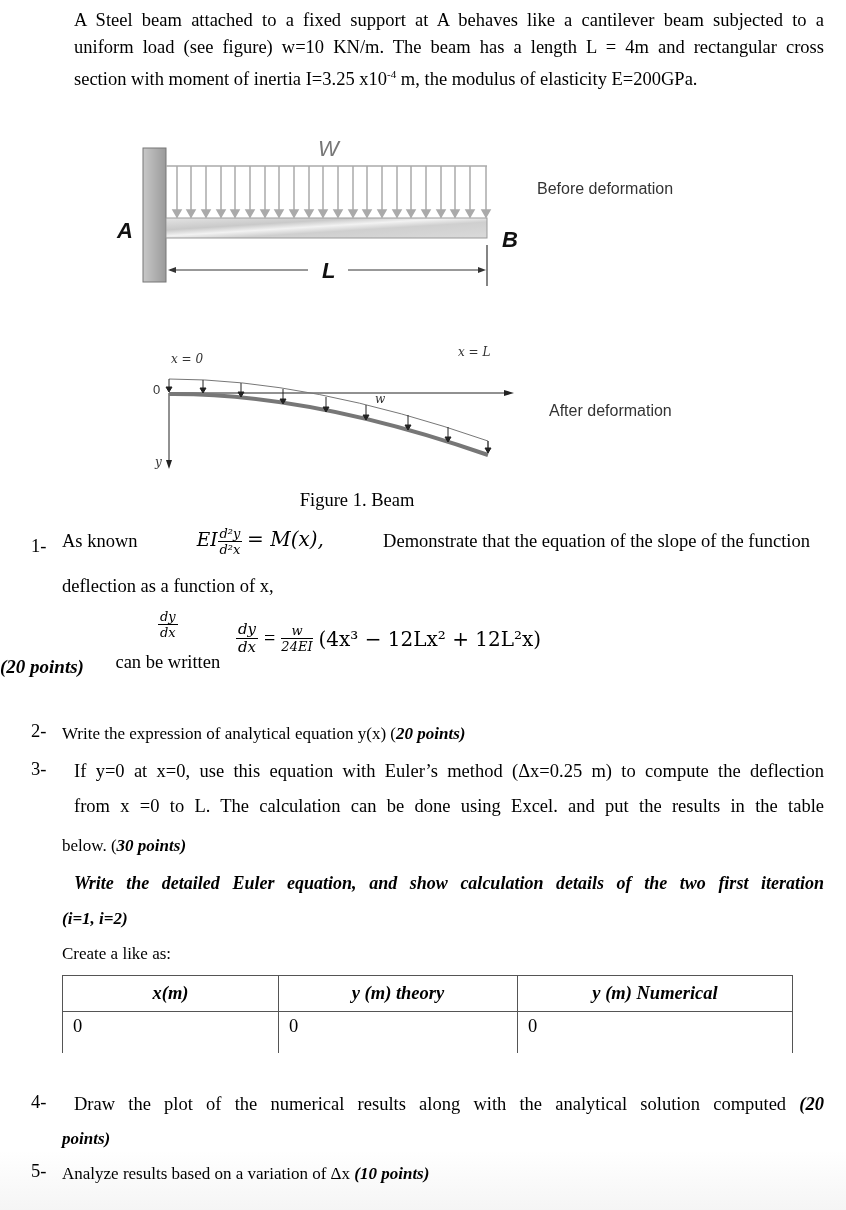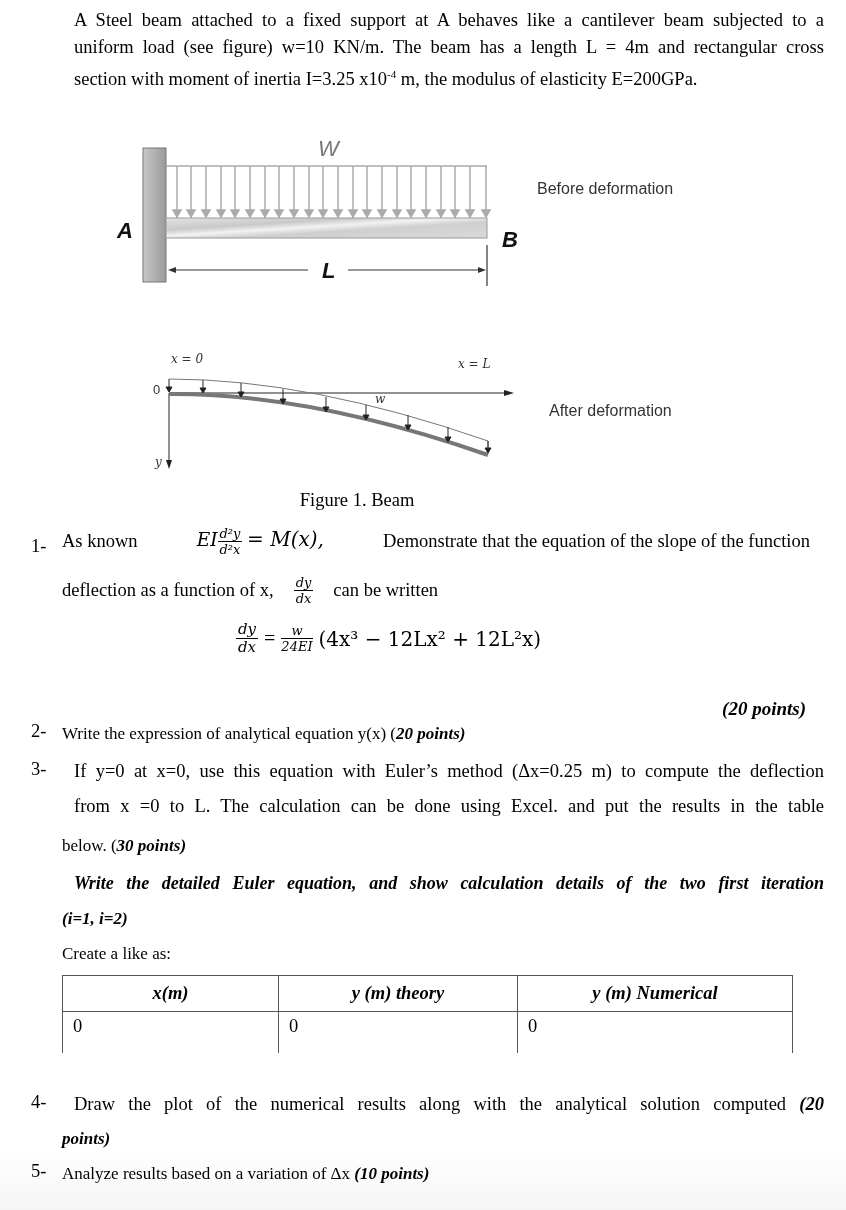--- a/index.html
+++ b/index.html
@@ -142,59 +142,59 @@
         <polygon points="233,70 239,70 236,75"></polygon>
       <line x1="278" y1="70" x2="278" y2="82"></line>
         <polygon points="275,80 281,80 278,85"></polygon>
       <line x1="318" y1="82" x2="318" y2="94"></line>
         <polygon points="315,92 321,92 318,97"></polygon>
       <line x1="358" y1="96" x2="358" y2="105"></line>
         <polygon points="355,103 361,103 358,108"></polygon>
     </g>
   </svg>
   <span class="abs" style="left:41px; top:7px; font-size:12px; font-family:'DejaVu Serif',serif; font-style:italic; color:#333;">x = 0</span>
-  <span class="abs" style="left:328px; top:12px; font-size:12px; font-family:'DejaVu Serif',serif; font-style:italic; color:#333;">x = L</span>
+  <span class="abs" style="left:328px; top:0; font-size:12px; font-family:'DejaVu Serif',serif; font-style:italic; color:#333;">x = L</span>
   <span class="abs fig-label" style="left:23px; top:37px; font-size:13px;">0</span>
   <span class="abs" style="left:245px; top:47px; font-size:12px; font-family:'DejaVu Serif',serif; font-style:italic; color:#333;">w</span>
   <span class="abs" style="left:25px; top:110px; font-size:12px; font-family:'DejaVu Serif',serif; font-style:italic; color:#333;">y</span>
   <span class="abs fig-label" style="left:419px; top:57px; font-size:16px;">After deformation</span>
 </div>
 
 <div class="abs" style="left:0; width:714px; top:490px; text-align:center; font-size:18.5px;">Figure 1. Beam</div>
 
 <span class="num" style="top:536px;">1-</span>
 <div class="abs" style="left:62px; top:527px; width:748px; font-size:18.5px; display:flex; align-items:center; justify-content:space-between;">
   <span>As known</span>
   <span style="white-space:nowrap;">
     <span class="math">EI</span><span class="frac math"><span class="n">d²y</span><span class="d">d²x</span></span>
     <span class="math" style="font-size:20px;">= M(x),</span>
   </span>
   <span>Demonstrate that the equation of the slope of the function</span>
 </div>
-<div class="abs" style="left:62px; top:576px; font-size:18.5px; display:flex; align-items:center; gap:20px;">
+<div class="abs" style="left:62px; top:576px; font-size:18.5px; display:flex; align-items:center; gap:13px;flex-direction:column;">
   <span>deflection as a function of x,</span>
   <span class="frac math">
       <span class="n">dy</span>
       <span class="d">dx</span>
     </span>
   <span>can be written</span>
 </div>
 <div class="abs" style="left:236px; top:622px; display:flex; align-items:center; gap:6px; font-size:20px;">
   <span class="frac math">
       <span class="n" style="font-size:15px;">dy</span>
       <span class="d" style="font-size:15px;">dx</span>
     </span>
   <span>=</span>
   <span class="frac math">
       <span class="n">w</span>
       <span class="d">24EI</span>
     </span>
   <span class="math" style="font-style:normal; font-family:'DejaVu Serif',serif;">(4x³ − 12Lx² + 12L²x)</span>
 </div>
-<div class="abs bi" style="left:0; width:806px; top:698px; text-align:right; font-size:19px;">(20 points)</div>
+<div class="abs bi" style="left:0; width:806px; top:656px; text-align:left; font-size:19px;">(20 points)</div>
 
 <span class="num" style="top:721px;">2-</span>
 <div class="item-text" style="top:720px;"><span>Write the expression of analytical equation y(x) (</span><span class="bi">20 points)</span></div>
 
 <span class="num" style="top:759px;">3-</span>
 <div class="abs para" style="top:758px;">If y=0 at x=0, use this equation with Euler’s method (Δx=0.25 m) to compute the deflection</div>
 <div class="abs para" style="top:793px;">from x =0 to L. The calculation can be done using Excel. and put the results in the table</div>
 <div class="item-text" style="top:832px;"><span>below.  (</span><span class="bi">30 points)</span></div>
 <div class="abs para bi" style="top:870px; font-size:18px;">Write the detailed Euler equation, and show calculation details of the two first iteration</div>
 <div class="item-text bi" style="top:905px;">(i=1, i=2)</div>

